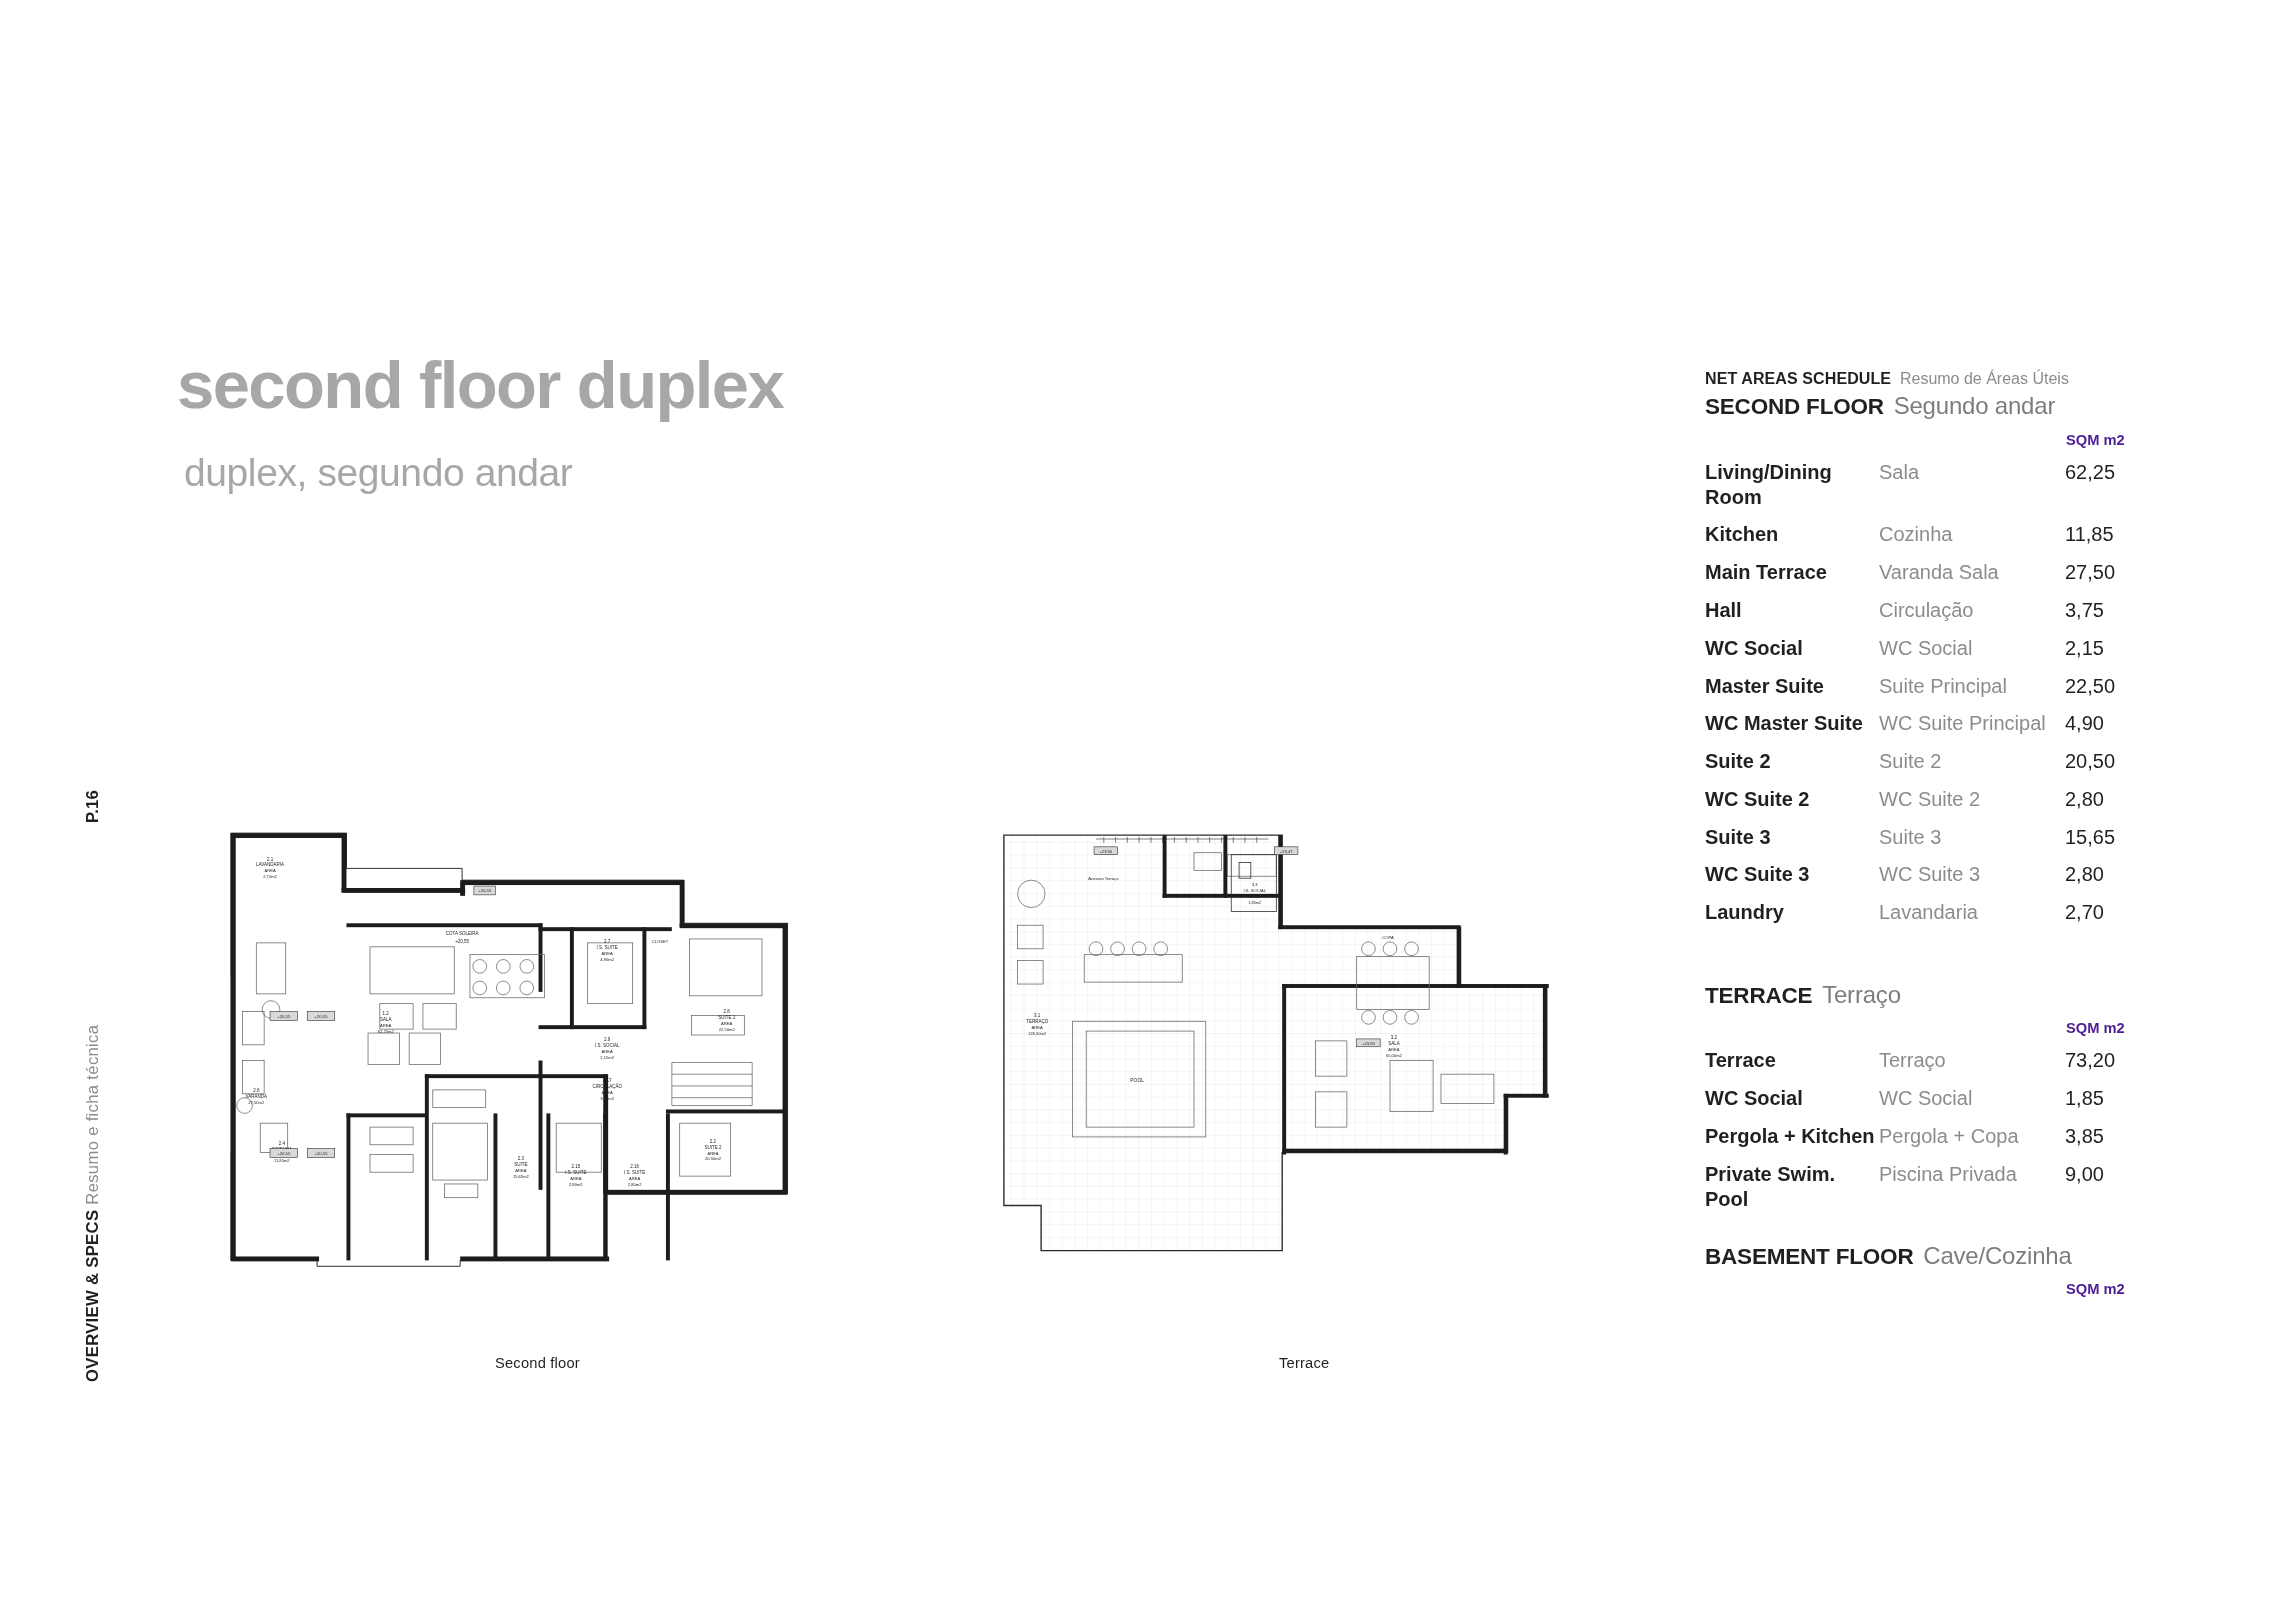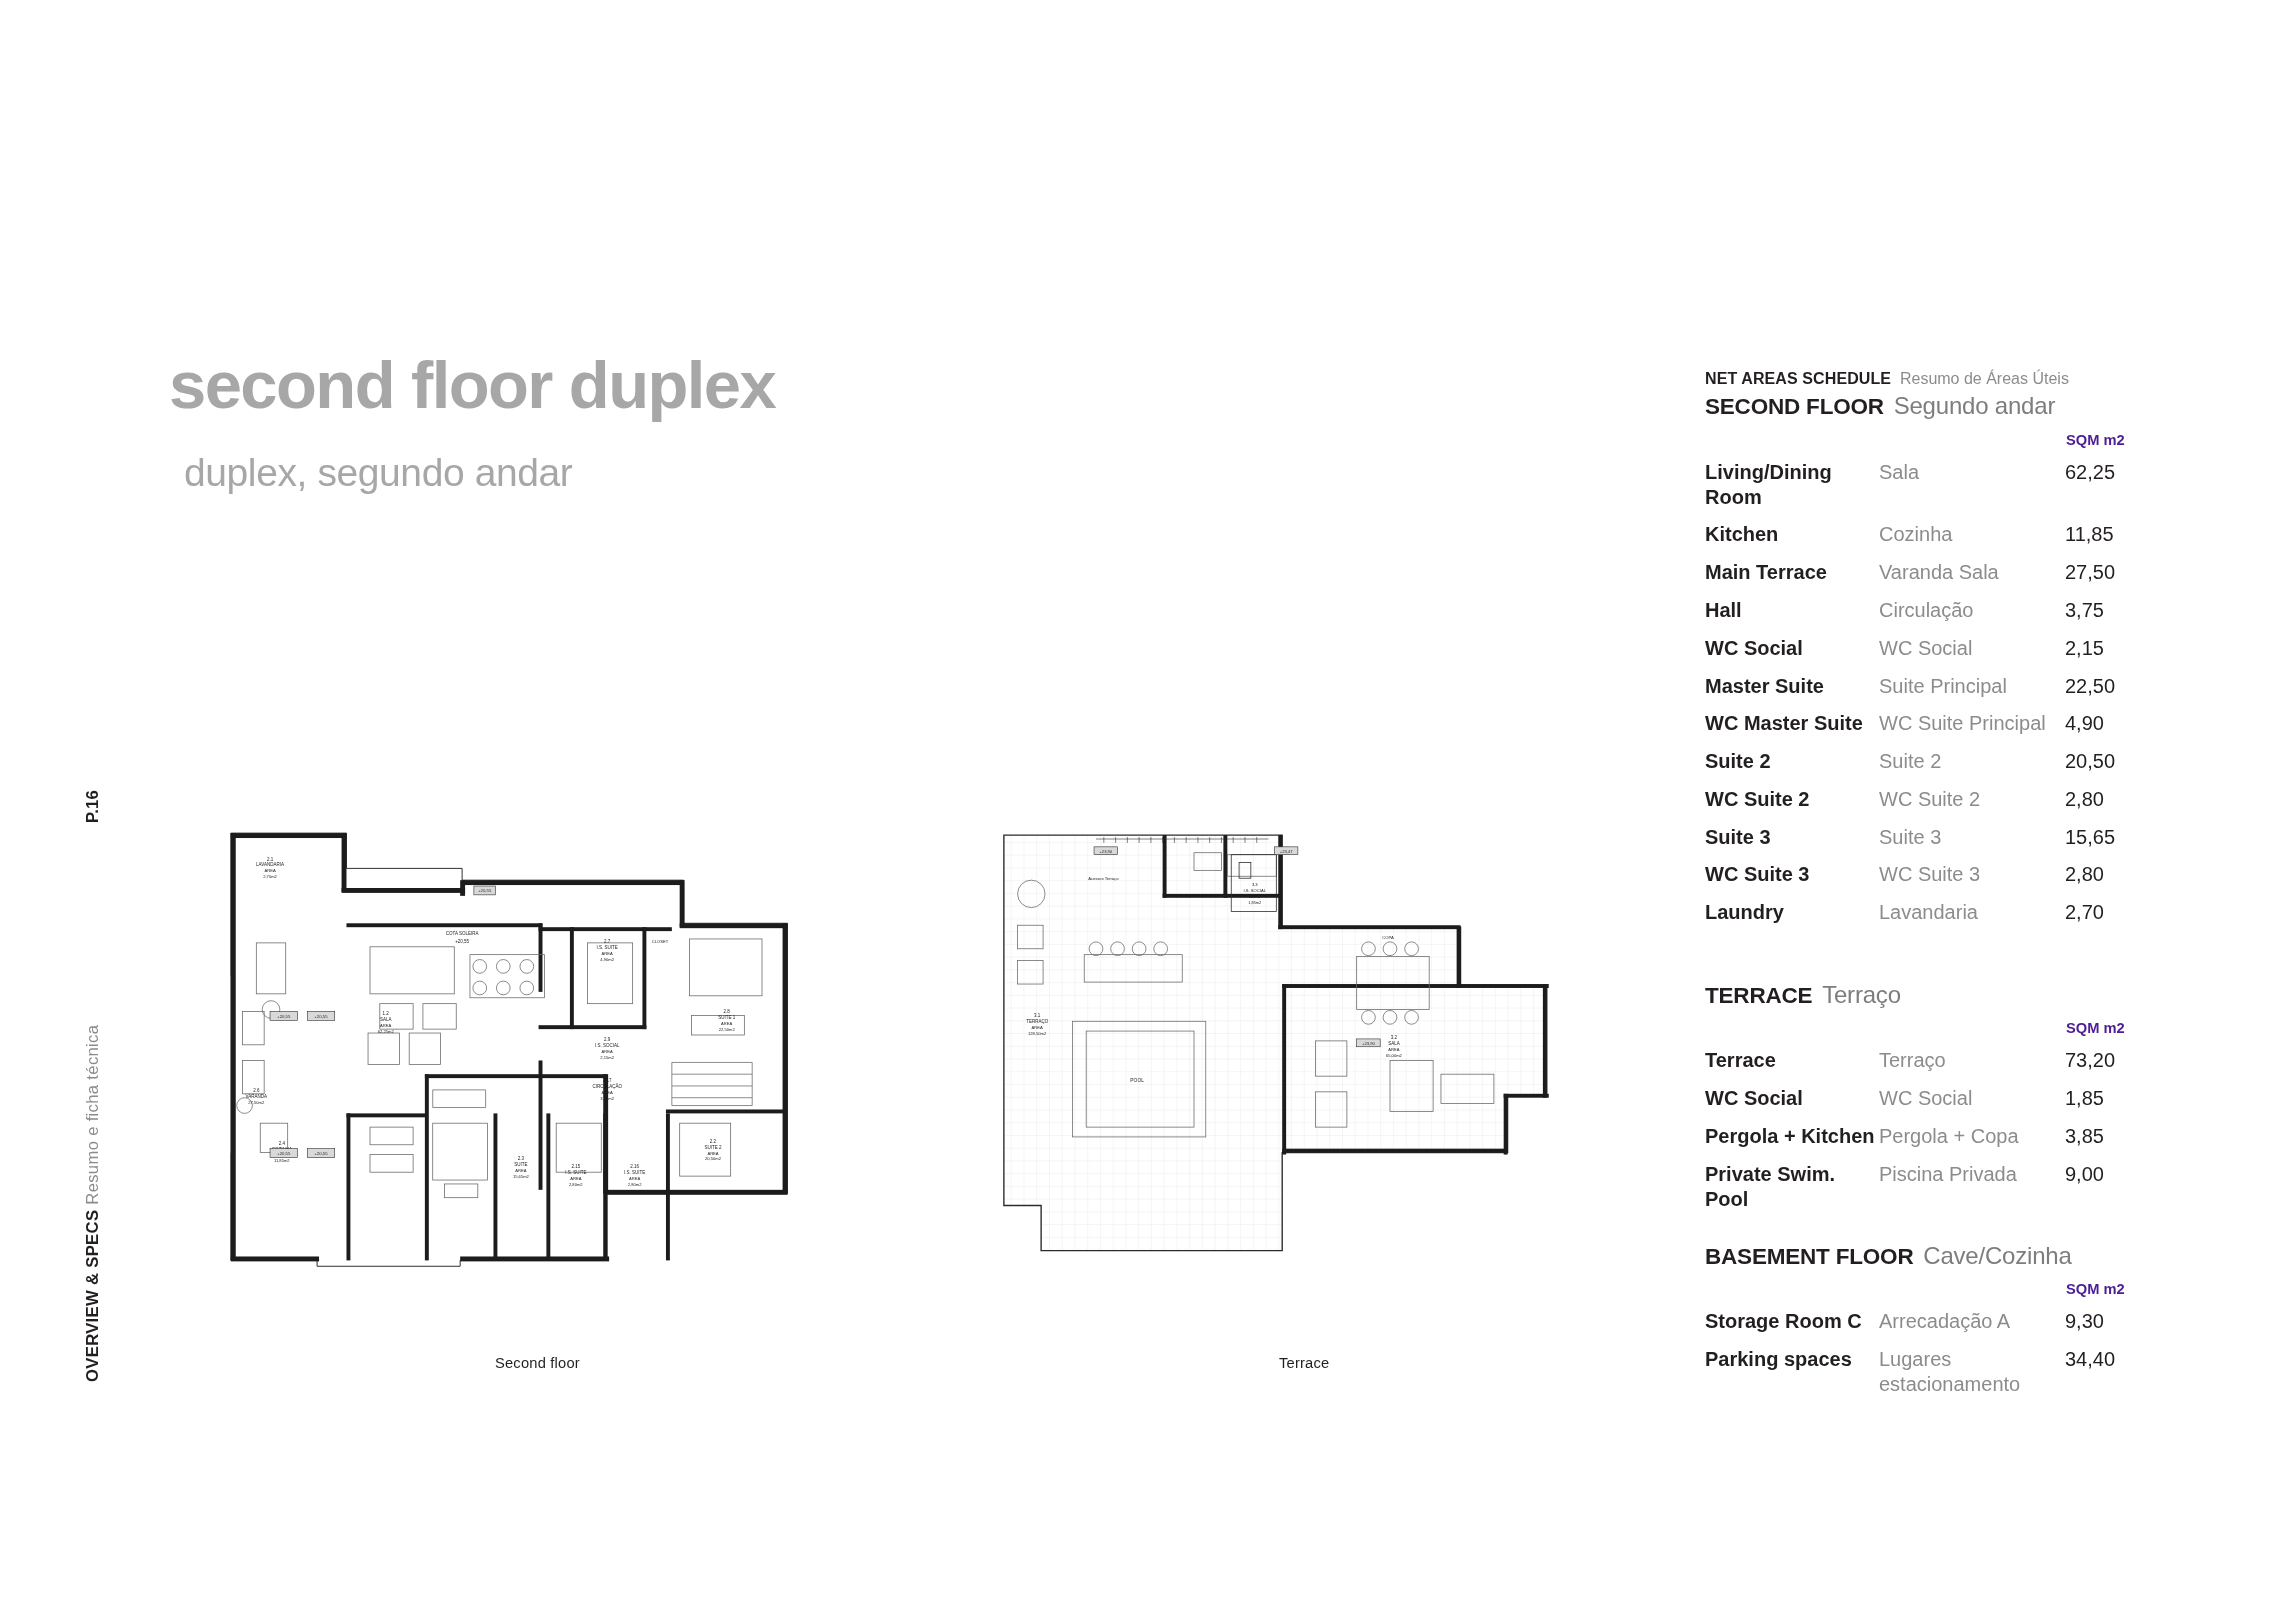--- a/index.html
+++ b/index.html
@@ -49,21 +49,21 @@
     color: #231f20;
   }
   #rail-label-wrap .light {
     font-weight: normal;
     color: #8c8c8c;
   }
 
   
   #headline {
     position: absolute;
-    left: 169px;
+    left: 177px;
     top: 351px;
     font-size: 67px;
     font-weight: bold;
     letter-spacing: -1.6px;
     color: #a7a7a7;
     line-height: 1;
   }
   #subheadline {
     position: absolute;
     left: 184px;
@@ -577,29 +577,15 @@
 
   <div class="gap-md"></div>
 
   <div class="sec-title">
     <span class="a">BASEMENT FLOOR</span>
     <span class="b">Cave/Cozinha</span>
   </div>
   <div class="sqm-head">
       <span>SQM m2</span>
     </div>
-  <table class="areas">
-    <tbody>
-        <tr>
-          <td class="en">Storage Room C</td>
-          <td class="pt">Arrecadação A</td>
-          <td class="val">9,30</td>
-        </tr>
-    <tr>
-          <td class="en">Parking spaces</td>
-          <td class="pt">Lugares estacionamento</td>
-          <td class="val">34,40</td>
-        </tr>
-  </tbody>
-    </table>
 
 </div>
 
 
 </body></html>

